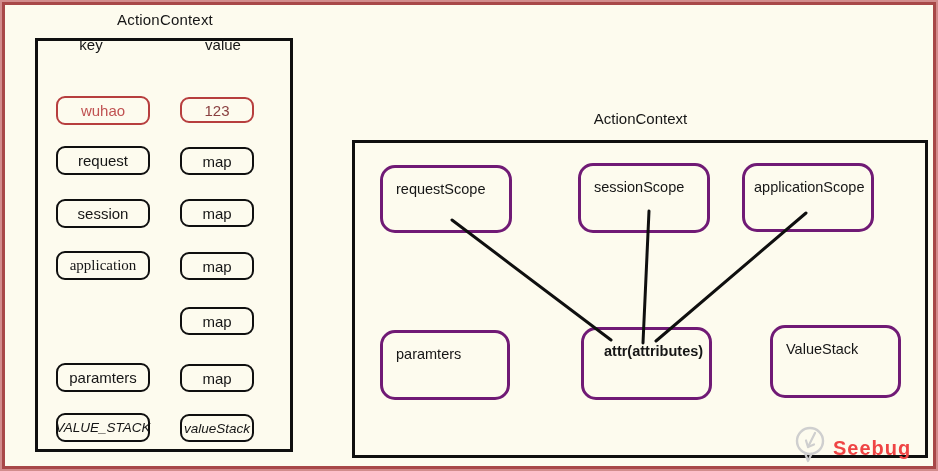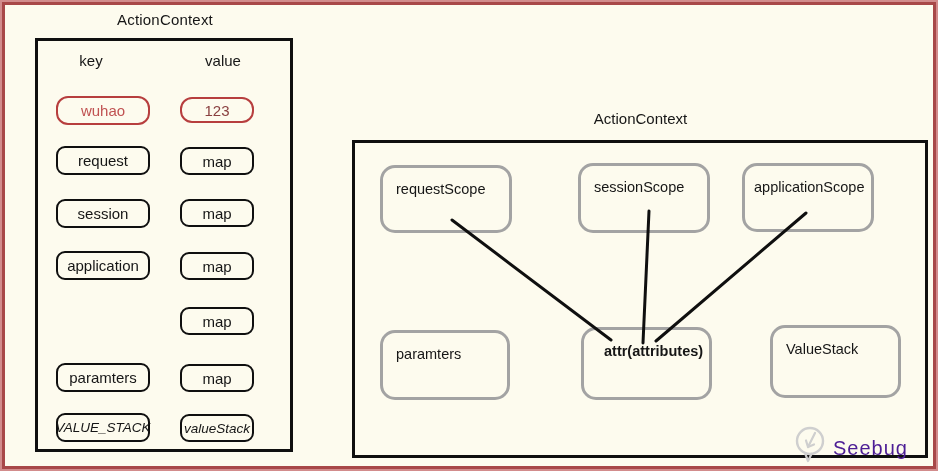--- a/index.html
+++ b/index.html
@@ -22,74 +22,74 @@
   .lp-title {
     left: 40px; top: 11px; width: 250px;
     text-align: center; font-size: 15px; letter-spacing: .2px;
   }
   .lp-box {
     left: 35px; top: 38px; width: 258px; height: 414px;
     border: 3px solid #0f0f0f; box-sizing: border-box;
     background: transparent;
   }
   .lp-header {
-    font-size: 15px; width: 70px; text-align: center; top: 52px;
+    font-size: 15px; width: 70px; text-align: center; top: 36px;
   }
   .lp-header.key   { left: 56px; }
   .lp-header.value { left: 188px; }
 
   .cell {
     position: absolute;
     border: 2.5px solid #0f0f0f;
     border-radius: 9px;
     box-sizing: border-box;
     display: flex; align-items: center; justify-content: center;
     font-size: 15px;
     background: transparent;
   }
   .cell.key { left: 56px; width: 94px; height: 29px; }
   .cell.val { left: 180px; width: 74px; height: 28px; }
-  .cell.red { border-color: #b73e3e; border-radius: 12px; }
+  .cell.red { border-color: #b73e3e; }
   .red-key-text { color: #c05252; }
   .red-val-text { color: #8a4040; }
   .cell.left { justify-content: flex-start; padding-left: 9px; }
   .cell.ital { font-style: italic; font-size: 13.5px; }
 
   
   .rp-title {
     left: 353px; top: 110px; width: 575px;
     text-align: center; font-size: 15px;
   }
   .rp-box {
     left: 352px; top: 140px; width: 576px; height: 318px;
     border: 3.5px solid #0f0f0f; box-sizing: border-box;
   }
   .rnode {
     position: absolute;
-    border: 3px solid #a3a3a3;
+    border: 3px solid #701a75;
     border-radius: 15px;
     box-sizing: border-box;
     font-size: 14.5px;
     padding: 13px 4px 0 13px;
     background: transparent;
     white-space: nowrap;
   }
   .n-request     { left: 380px; top: 165px; width: 132px; height: 68px; }
   .n-session     { left: 578px; top: 163px; width: 132px; height: 70px; }
   .n-application { left: 742px; top: 163px; width: 132px; height: 69px; padding-left: 9px; }
   .n-paramters   { left: 380px; top: 330px; width: 130px; height: 70px; }
   .n-attr        { left: 581px; top: 327px; width: 131px; height: 73px; padding-left: 20px; font-weight: bold; }
   .n-valuestack  { left: 770px; top: 325px; width: 131px; height: 73px; }
 
   .edges { position: absolute; left: 0; top: 0; pointer-events: none; }
 
   
   .wm { left: 793px; top: 423px; display: flex; align-items: center; }
   .wm-text {
-    font-size: 20px; font-weight: normal; color: #4c1d95;
+    font-size: 20px; font-weight: bold; color: #ef4444;
     letter-spacing: 1px; margin-left: 4px; margin-top: 6px;
   }
 </style>
 </head>
 <body>
 
 <div class="frame">
 
   <div class="abs lp-title">ActionContext</div>
   <div class="abs lp-box"></div>
@@ -99,21 +99,21 @@
 
   <div class="cell key red red-key-text" style="top:96px;">wuhao</div>
   <div class="cell val red red-val-text" style="top:97px; height:26px;">123</div>
 
   <div class="cell key" style="top:146px;">request</div>
   <div class="cell val" style="top:147px;">map</div>
 
   <div class="cell key" style="top:199px;">session</div>
   <div class="cell val" style="top:199px;">map</div>
 
-  <div class="cell key" style="top:251px;">application</div>
+  <div class="cell key" style="top:251px;font-family:Liberation Serif, serif;">application</div>
   <div class="cell val" style="top:252px;">map</div>
 
   <div class="cell val" style="top:307px;">map</div>
 
   <div class="cell key" style="top:363px;">paramters</div>
   <div class="cell val" style="top:364px;">map</div>
 
   <div class="cell key ital" style="top:413px;">VALUE_STACK</div>
   <div class="cell val ital" style="top:414px;">valueStack</div>
 

